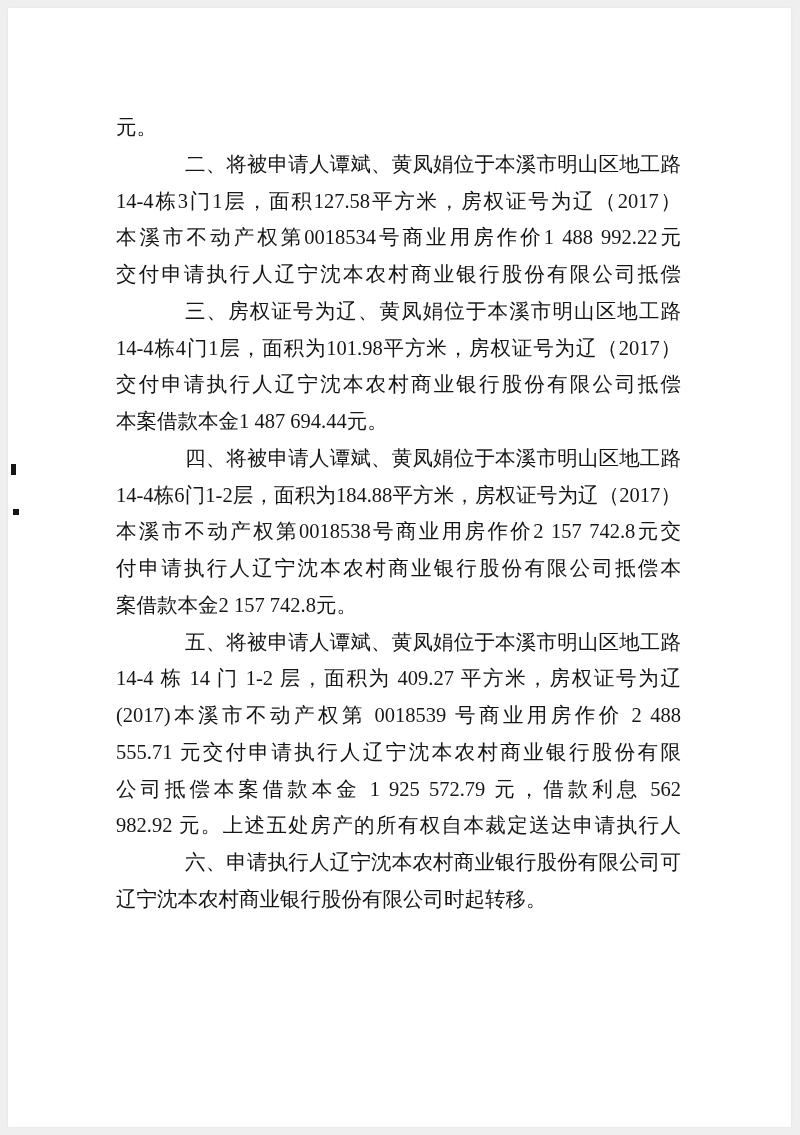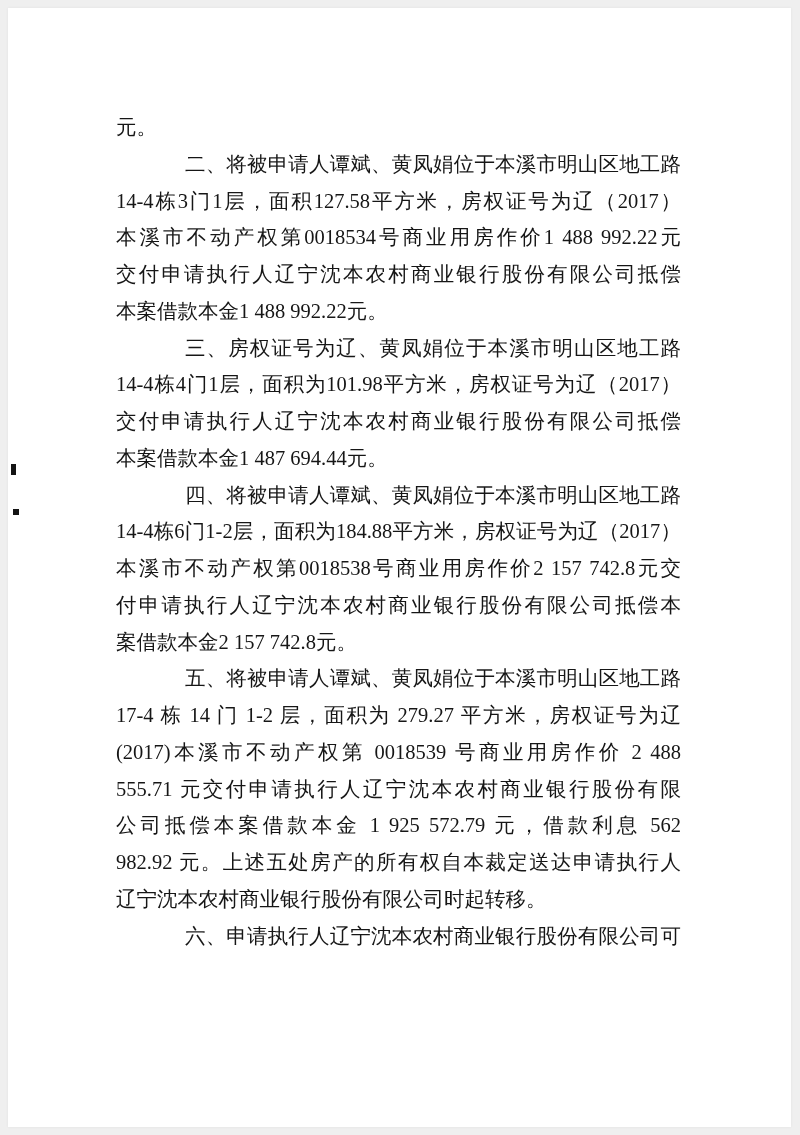--- a/index.html
+++ b/index.html
@@ -52,34 +52,33 @@
 </head>
 <body style="background: rgb(239, 239, 239);">
 
 <div class="paper" style="background: rgb(255, 255, 255);">
   <div class="textblock" style="color: rgb(22, 22, 22);">
       <div class="line">元。</div>
       <div class="line indent fill">二、将被申请人谭斌、黄凤娟位于本溪市明山区地工路</div>
       <div class="line fill">14-4栋3门1层，面积127.58平方米，房权证号为辽（2017）</div>
       <div class="line fill">本溪市不动产权第0018534号商业用房作价1 488 992.22元</div>
       <div class="line fill">交付申请执行人辽宁沈本农村商业银行股份有限公司抵偿</div>
-      <div class="line">本案借款本金1 488 992.22元。</div>
       <div class="line indent fill">三、房权证号为辽、黄凤娟位于本溪市明山区地工路</div>
       <div class="line fill">14-4栋4门1层，面积为101.98平方米，房权证号为辽（2017）</div>
       <div class="line fill">交付申请执行人辽宁沈本农村商业银行股份有限公司抵偿</div>
       <div class="line">本案借款本金1 487 694.44元。</div>
       <div class="line indent fill">四、将被申请人谭斌、黄凤娟位于本溪市明山区地工路</div>
       <div class="line fill">14-4栋6门1-2层，面积为184.88平方米，房权证号为辽（2017）</div>
       <div class="line fill">本溪市不动产权第0018538号商业用房作价2 157 742.8元交</div>
       <div class="line fill">付申请执行人辽宁沈本农村商业银行股份有限公司抵偿本</div>
       <div class="line">案借款本金2 157 742.8元。</div>
       <div class="line indent fill">五、将被申请人谭斌、黄凤娟位于本溪市明山区地工路</div>
-      <div class="line fill">17-4 栋 14 门 1-2 层，面积为 279.27 平方米，房权证号为辽</div>
+      <div class="line fill">14-4 栋 14 门 1-2 层，面积为 409.27 平方米，房权证号为辽</div>
       <div class="line fill">(2017)本溪市不动产权第 0018539 号商业用房作价 2 488</div>
       <div class="line fill">555.71 元交付申请执行人辽宁沈本农村商业银行股份有限</div>
       <div class="line fill">公司抵偿本案借款本金 1 925 572.79 元，借款利息 562</div>
       <div class="line fill">982.92 元。上述五处房产的所有权自本裁定送达申请执行人</div>
+      <div class="line indent fill">六、申请执行人辽宁沈本农村商业银行股份有限公司可</div>
       <div class="line">辽宁沈本农村商业银行股份有限公司时起转移。</div>
-      <div class="line indent fill">六、申请执行人辽宁沈本农村商业银行股份有限公司可</div>
     </div>
 <div class="scan-mark" style="left: 3px; top: 456px; width: 5px; height: 11px;"></div>
     <div class="scan-mark" style="left: 5px; top: 501px; width: 6px; height: 6px;"></div>
   </div>
 
 </body></html>

